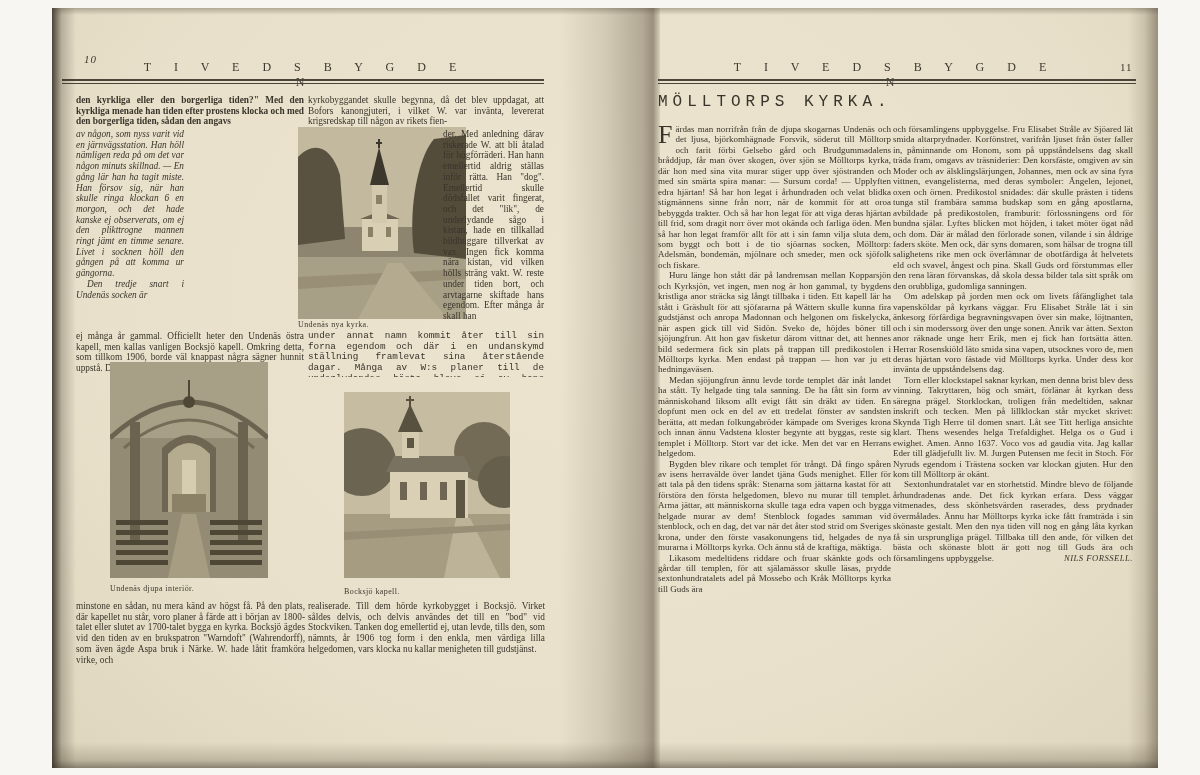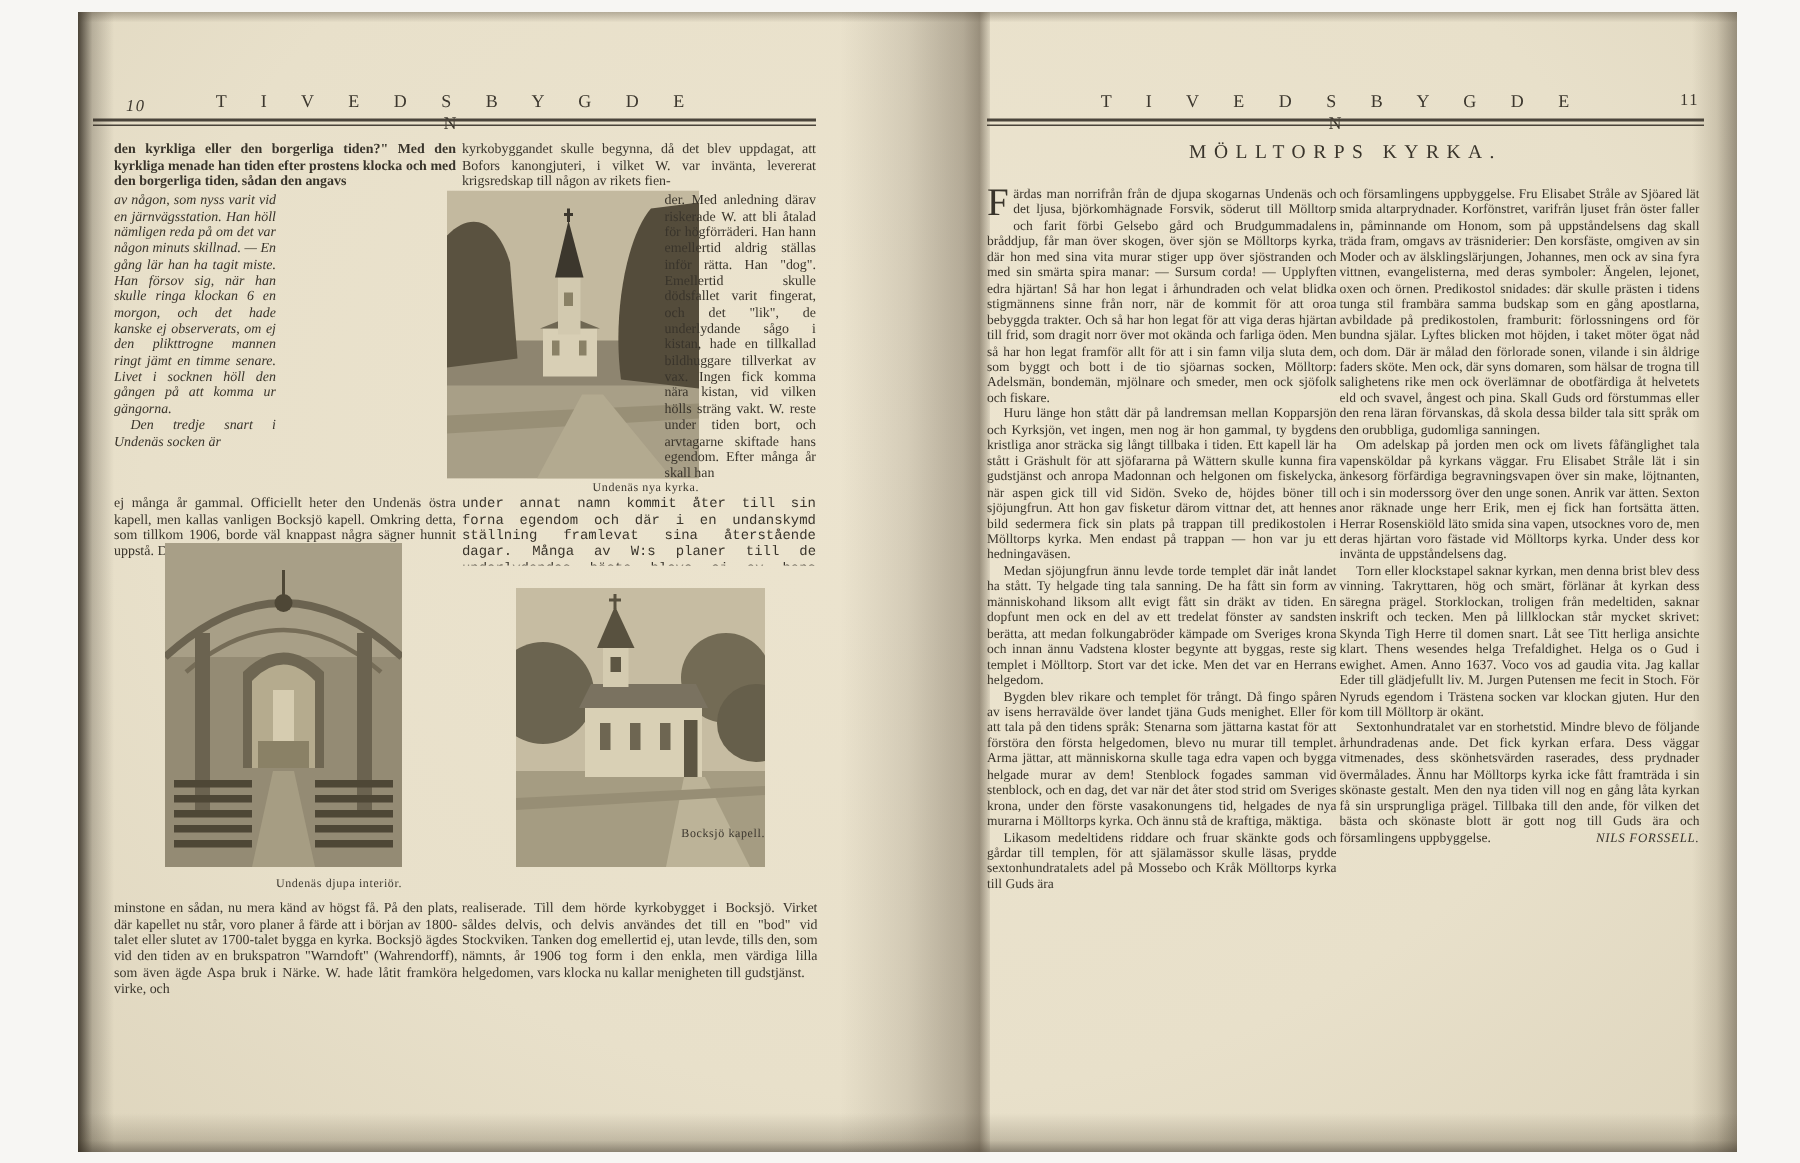--- a/index.html
+++ b/index.html
@@ -26,32 +26,32 @@
   .abs{position:absolute;}
   .pgnum{font-size:11px;letter-spacing:1px;color:#3d382f;}
   .runhead{font-size:12px;letter-spacing:10px;color:#3d382f;text-align:center;}
   .dblrule{border-top:2px solid #4a443b;border-bottom:1px solid #4a443b;height:2px;}
   .bodytxt{font-size:9.3px;line-height:10.7px;text-align:justify;color:#39342b;}
   .bodytxt p{margin:0;font-style:italic;}
   .bodytxt p.ind{text-indent:11px;}
   .rp-col{font-size:9px;line-height:10.45px;text-align:justify;color:#39342b;overflow:hidden;}
   .rp-col p{margin:0;}
   .rp-col p.ind{text-indent:11px;}
-  .caption{font-size:8px;letter-spacing:.4px;text-align:right;color:#3d382f;}
-  .arttitle{font-size:13px;letter-spacing:5px;text-align:center;color:#39342b;}
+  .caption{font-size:8px;letter-spacing:.4px;text-align:left;color:#3d382f;}
+  .arttitle{font-size:16px;letter-spacing:5px;color:#39342b;font-family:Liberation Mono, monospace;}
   .dropcap{float:left;font-size:26px;line-height:20px;padding:1px 3px 0 0;color:#39342b;}
   .sig{font-style:italic;font-size:8.6px;letter-spacing:.5px;float:right;}
   .photo{display:block;}
 </style>
 </head>
 <body>
 
 <div class="book"></div>
 
-<div class="abs pgnum" style="left:84px;top:65px;font-style:italic;">10</div>
+<div class="abs pgnum" style="left:84px;top:53px;font-style:italic;">10</div>
 <div class="abs runhead" style="left:130px;top:60px;width:350px;">T I V E D S B Y G D E N</div>
 <div class="abs dblrule" style="left:62px;top:79px;width:482px;"></div>
 
 <div class="abs bodytxt" style="left:76px;top:95px;width:228px;height:34px;overflow:hidden;font-weight:bold;">den kyrkliga eller den borgerliga tiden?" Med den kyrkliga menade han tiden efter prostens klocka och med den borgerliga tiden, sådan den angavs</div>
 
 <div class="abs bodytxt" style="left:76px;top:129px;width:108px;height:200px;overflow:hidden;">
   <p>av någon, som nyss varit vid en järnvägsstation. Han höll nämligen reda på om det var någon minuts skillnad. — En gång lär han ha tagit miste. Han försov sig, när han skulle ringa klockan 6 en morgon, och det hade kanske ej observerats, om ej den plikttrogne mannen ringt jämt en timme senare. Livet i socknen höll den gången på att komma ur gängorna.</p>
   <p class="ind">Den tredje snart i Undenäs socken är</p>
 </div>
 
@@ -124,21 +124,21 @@
   <rect x="65" y="4" width="2" height="10" fill="#58513f"></rect>
   <rect x="62" y="7" width="8" height="2" fill="#58513f"></rect>
   <rect x="63" y="46" width="7" height="10" fill="#5d5643"></rect>
   <rect x="56" y="90" width="7" height="18" fill="#6e6652"></rect>
   <rect x="76" y="90" width="7" height="18" fill="#6e6652"></rect>
   <rect x="96" y="90" width="7" height="18" fill="#6e6652"></rect>
   <rect x="112" y="88" width="9" height="38" fill="#5d5643"></rect>
   <path d="M100,186 L112,126 L126,126 L156,186 Z" fill="#bcb398"></path>
   <path d="M0,140 L166,132 L166,138 L0,148 Z" fill="#978e75"></path>
 </svg>
-<div class="abs caption" style="left:344px;top:551px;width:166px;font-family:Liberation Serif, serif;">Bocksjö kapell.</div>
+<div class="abs caption" style="left:344px;top:587px;width:166px;font-family:Liberation Serif, serif;">Bocksjö kapell.</div>
 
 <div class="abs bodytxt" style="left:76px;top:601px;width:229px;height:70px;overflow:hidden;">minstone en sådan, nu mera känd av högst få. På den plats, där kapellet nu står, voro planer å färde att i början av 1800-talet eller slutet av 1700-talet bygga en kyrka. Bocksjö ägdes vid den tiden av en brukspatron "Warndoft" (Wahrendorff), som även ägde Aspa bruk i Närke. W. hade låtit framköra virke, och</div>
 <div class="abs bodytxt" style="left:308px;top:601px;width:237px;height:70px;overflow:hidden;">realiserade. Till dem hörde kyrkobygget i Bocksjö. Virket såldes delvis, och delvis användes det till en "bod" vid Stockviken. Tanken dog emellertid ej, utan levde, tills den, som nämnts, år 1906 tog form i den enkla, men värdiga lilla helgedomen, vars klocka nu kallar menigheten till gudstjänst.</div>
 
 <div class="abs runhead" style="left:720px;top:60px;width:350px;">T I V E D S B Y G D E N</div>
 <div class="abs pgnum" style="left:1120px;top:61px;">11</div>
 <div class="abs dblrule" style="left:658px;top:79px;width:478px;"></div>
 
 <div class="abs arttitle" style="left:658px;top:93px;width:478px;">MÖLLTORPS KYRKA.</div>
 

